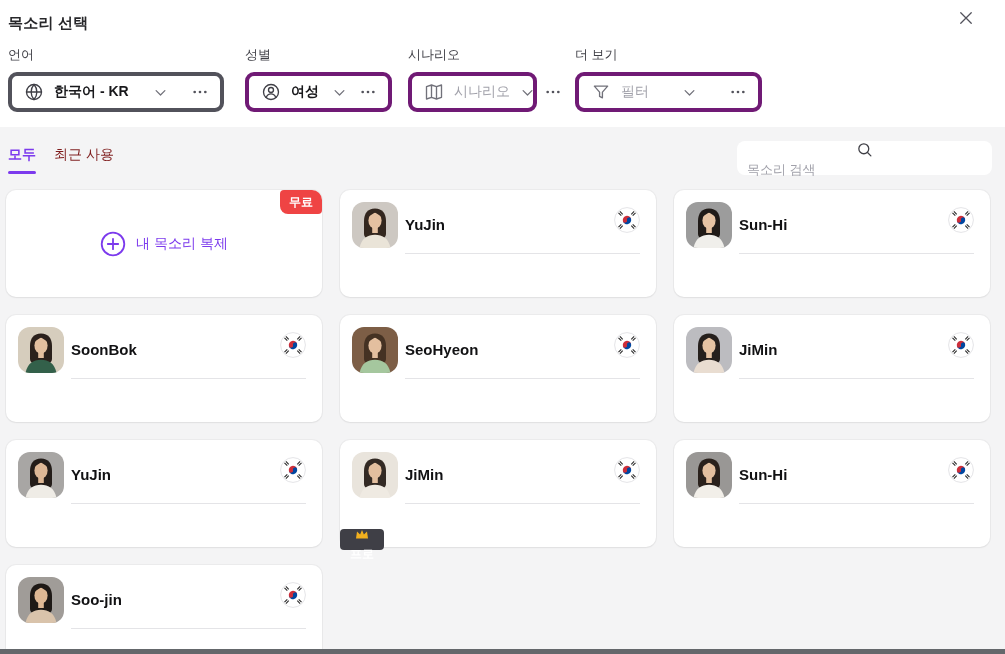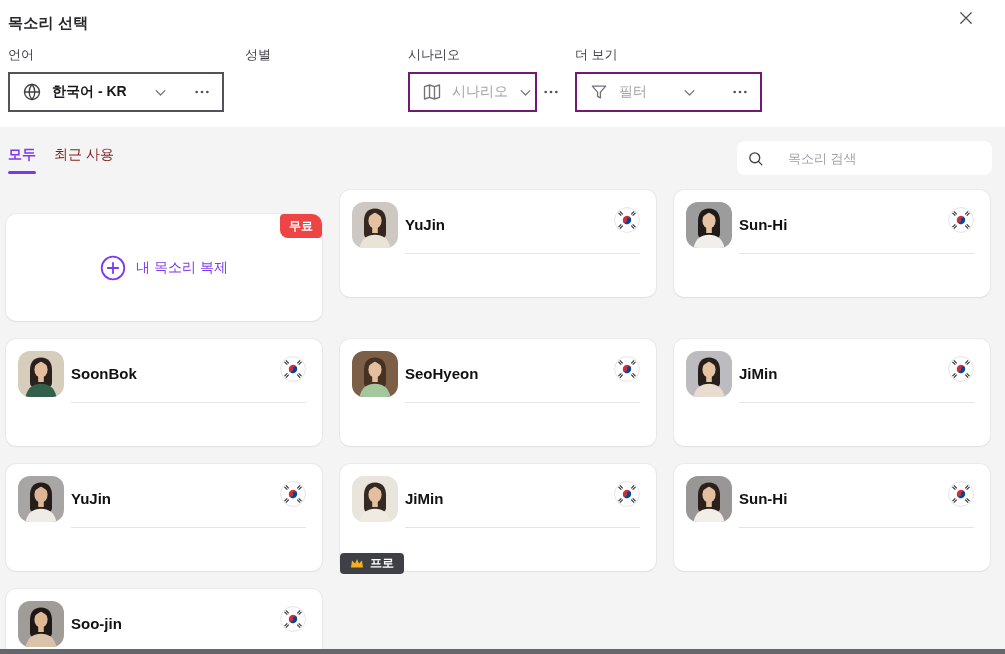--- a/index.html
+++ b/index.html
@@ -23,21 +23,21 @@
   .close-btn svg{ width:18px; height:18px; }
 
   .filters{ display:flex; margin-top:10px; }
   .filter:nth-child(1){ width:216px; margin-right:21px; }
   .filter:nth-child(2){ width:147px; margin-right:16px; }
   .filter:nth-child(3){ width:129px; margin-right:38px; }
   .filter:nth-child(4){ width:187px; margin-right:16px; }
   .filter:nth-child(5){ width:212px; }
   .filter-label{ font-size:13px; color:#3f3f46; margin-bottom:8px; }
   .filter-box{
-    height:40px; border:2px solid #701a75; border-radius:0; background:#fff;
+    height:40px; border:4px solid #701a75; border-radius:9px; background:#fff;
     display:flex; align-items:center; padding:0 12px; gap:10px; cursor:pointer;
   }
   .filter.selected .filter-box{ border-color:#52525b; }
   .ficon{ display:flex; color:#3f3f46; }
   .ficon svg{ width:20px; height:20px; }
   .filter.muted .ficon{ color:#71717a; }
   .fvalue{ font-size:14px; color:#18181b; font-weight:600; white-space:nowrap; }
   .filter.muted .fvalue{ color:#a1a1aa; font-weight:400; }
   .chevron{ margin-left:auto; color:#71717a; display:flex; }
   .chevron svg{ width:15px; height:15px; }
@@ -49,41 +49,41 @@
   .toolbar{ display:flex; justify-content:space-between; align-items:center; padding:0 13px 0 8px; }
   .tabs{ display:flex; gap:18px; align-items:flex-end; }
   .tab{ font-size:14px; color:#7f1d1d; cursor:pointer; position:relative; padding:4px 0 10px; }
   .tab.active{ color:var(--accent,#7c3aed); font-weight:700; }
   .tab.active::after{
     content:""; position:absolute; left:0; right:0; bottom:0; height:3px;
     border-radius:2px; background:var(--accent,#7c3aed);
   }
   .search-box{
     width:255px; height:34px; background:#fff; border-radius:8px;
-    display:flex; align-items:center; gap:24px; padding:0 10px; color:#3f3f46;
+    display:flex; align-items:center; gap:4px; padding:0 10px; color:#3f3f46;flex-direction:column;
   }
   .search-box svg{ width:17px; height:17px; flex:none; }
   .search-input{
     border:none; outline:none; background:transparent; width:100%;
     font-size:13px; color:#18181b; font-family:inherit;
   }
   .search-input::placeholder{ color:#a1a1aa; }
 
   .grid{
     margin-top:15px; display:grid; grid-template-columns:repeat(3,316px);
     column-gap:18px; row-gap:18px; padding:0 16px 0 6px;
   }
   .card{
     background:#fff; border-radius:10px; height:107px; position:relative;
     box-shadow:0 0 0 1px rgba(0,0,0,.035), 0 1px 2px rgba(0,0,0,.05);
     cursor:pointer;
   }
 
   
-  .clone-card{ display:flex; align-items:center; justify-content:center;margin-top:24px; }
+  .clone-card{ display:flex; align-items:center; justify-content:center; }
   .clone-inner{ display:flex; align-items:center; gap:10px; color:var(--accent,#7c3aed); }
   .clone-inner .plus-ic{ display:flex; }
   .clone-inner .plus-ic svg{ width:26px; height:26px; }
   .clone-label{ font-size:14px; font-weight:400; }
   .free-badge{
     position:absolute; top:0; right:0; background:var(--free,#ef4444); color:#fff;
     font-size:12px; font-weight:700; line-height:1; padding:6px 9px;
     border-radius:4px 10px 4px 8px;
   }
 
@@ -96,21 +96,21 @@
   .voice-name{
     position:absolute; left:65px; top:26px; font-size:15px; font-weight:600; color:#111113;
   }
   .flag{ position:absolute; right:16px; top:17px; width:26px; height:26px; }
   .flag svg{ display:block; width:100%; height:100%; }
   .divider{ position:absolute; left:65px; right:16px; top:63px; height:1px; background:#e4e4e7; }
 
   .pro-badge{
     position:absolute; left:0; bottom:-3px; height:21px;
     background:var(--pro,#3f3f46); color:#fff; font-size:12px; font-weight:600;
-    display:inline-flex; align-items:center; gap:6px; padding:0 10px; border-radius:4px;
+    display:inline-flex; align-items:center; gap:6px; padding:0 10px; border-radius:4px;flex-direction:column;
   }
   .pro-badge svg{ width:14px; height:11px; }
 
   .hbar{
     position:absolute; left:0; right:0; bottom:0; height:5px; background:#64676b;
   }
 </style>
 </head>
 <body>
 
@@ -146,20 +146,42 @@
                 <circle cx="4" cy="12" r="2"></circle>
                 <circle cx="12" cy="12" r="2"></circle>
                 <circle cx="20" cy="12" r="2"></circle>
               </svg>
       </span>
     </div>
   </div>
 
   <div class="filter">
     <div class="filter-label">성별</div>
+    <div class="filter-box">
+      <span class="ficon">
+              <svg viewBox="0 0 24 24" fill="none" stroke="currentColor" stroke-width="1.6" stroke-linecap="round">
+                <circle cx="12" cy="12" r="9"></circle>
+                <circle cx="12" cy="9.6" r="3"></circle>
+                <path d="M6.2 18.6c1.2-3 3.2-4.4 5.8-4.4s4.6 1.4 5.8 4.4"></path>
+              </svg>
+            </span>
+      <span class="fvalue">여성</span>
+      <span class="chevron">
+        <svg viewBox="0 0 24 24" fill="none" stroke="currentColor" stroke-width="2" stroke-linecap="round" stroke-linejoin="round">
+                <path d="M5 9l7 7 7-7"></path>
+              </svg>
+      </span>
+      <span class="ellipsis-icon" hidden="">
+        <svg viewBox="0 0 24 24" fill="currentColor">
+                <circle cx="4" cy="12" r="2"></circle>
+                <circle cx="12" cy="12" r="2"></circle>
+                <circle cx="20" cy="12" r="2"></circle>
+              </svg>
+      </span>
+    </div>
   </div>
 
 
   <div class="filter muted">
     <div class="filter-label">시나리오</div>
     <div class="filter-box">
       <span class="ficon">
               <svg viewBox="0 0 24 24" fill="none" stroke="currentColor" stroke-width="1.6" stroke-linejoin="round">
                 <path d="M3 5.6L9 3.6l6 2 6-2v14.8l-6 2-6-2-6 2zM9 3.6v14.8M15 5.6v14.8"></path>
               </svg>

